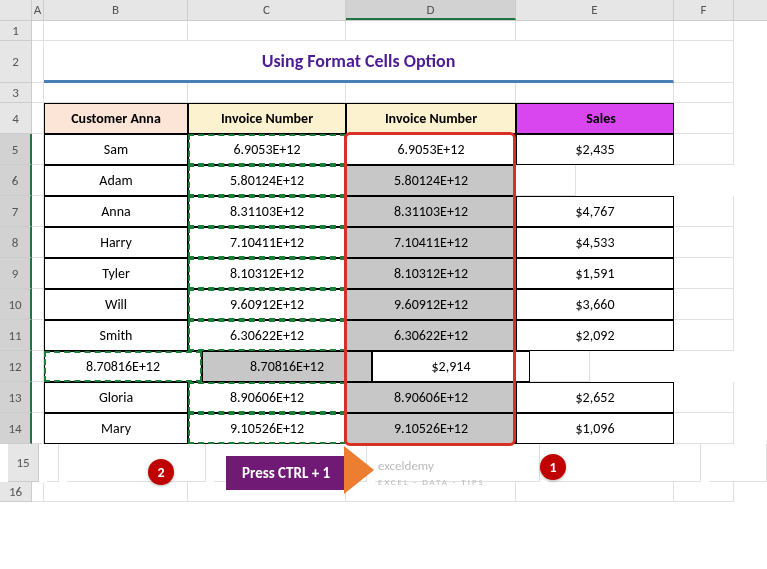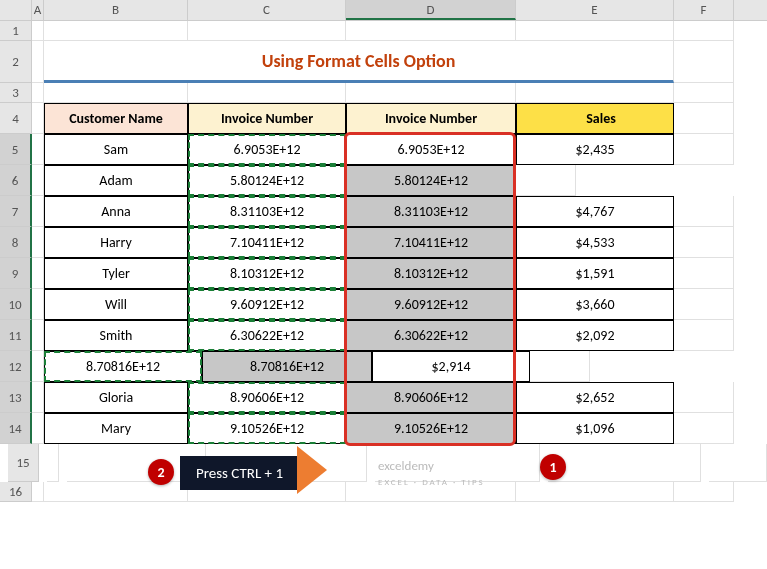--- a/index.html
+++ b/index.html
@@ -25,41 +25,41 @@
     .cE { width: 158px; }
     .cF { width: 60px; }
     
     .r1 { height: 20px; }
     .r2 { height: 42px; }
     .r3 { height: 20px; }
     .rData { height: 31px; }
     .r15 { height: 38px; margin-left: 8px; }
     .r16 { height: 20px; }
     
-    .title-cell { font-size: 18px; font-weight: bold; color: #c2410c; justify-content: center; border-bottom: 3px solid #4a7fb5 !important; }
+    .title-cell { font-size: 18px; font-weight: bold; color: #4c1d95; justify-content: center; border-bottom: 3px solid #4a7fb5 !important; }
     .title-wrap { width: 630px; }
     
     .th { font-weight: bold; justify-content: center; border: 1px solid #000 !important; }
     .th.b { background: #fce4d6; }
     .th.c { background: #fdf2d0; }
     .th.d { background: #fdf2d0; }
-    .th.e { background: #fde047; padding-left: 16px; }
+    .th.e { background: #d946ef; padding-left: 16px; }
     
     .td { justify-content: center; border: 1px solid #000 !important; }
     .td.sel { background: #c7c7c7; }
     .td.sel.first { background: #fff; }
     
     .dashed-c { position: relative; }
     .dashed-c::after { content: ""; position: absolute; inset: -1px; border: 2px dashed #1a7f37; pointer-events: none; }
     
     .sel-outline { position: absolute; border: 3px solid #d93025; border-radius: 6px; pointer-events: none; z-index: 5; }
     
     .badge { width: 26px; height: 26px; border-radius: 50%; background: #c00000; color: #fff; font-weight: bold; display: flex; align-items: center; justify-content: center; font-size: 14px; position: absolute; z-index: 10; box-shadow: 0 1px 3px rgba(0,0,0,0.3); }
     
-    .callout { position: absolute; background: #0f172a; color: #fff; font-weight: normal; padding: 8px 16px; font-size: 15px; z-index: 8; display: flex; align-items: center; }
+    .callout { position: absolute; background: #701a75; color: #fff; font-weight: bold; padding: 8px 16px; font-size: 15px; z-index: 8; display: flex; align-items: center; margin-left: 46px; }
     .callout::after { content: ""; position: absolute; right: -28px; top: -10px; border-left: 30px solid #ed7d31; border-top: 24px solid transparent; border-bottom: 24px solid transparent; }
     
     .watermark { position: absolute; color: #bbb; font-size: 13px; z-index: 2; pointer-events: none; }
     .watermark .sub { font-size: 9px; letter-spacing: 2px; }
   </style>
 </head>
 <body>
 
 <div class="sheet">
 
@@ -96,21 +96,21 @@
     <div class="cell cB r3"></div>
     <div class="cell cC r3"></div>
     <div class="cell cD r3"></div>
     <div class="cell cE r3"></div>
     <div class="cell cF r3"></div>
   </div>
 
   <div class="grid-row">
     <div class="row-header rData">4</div>
     <div class="cell cA rData"></div>
-    <div class="cell cB rData th b">Customer Name</div>
+    <div class="cell cB rData th b">Customer Anna</div>
     <div class="cell cC rData th c">Invoice Number</div>
     <div class="cell cD rData th d">Invoice Number</div>
     <div class="cell cE rData th e">Sales</div>
     <div class="cell cF rData"></div>
   </div>
 
   <div id="data-rows">
       <div class="grid-row">
         <div class="row-header rData sel">5</div>
         <div class="cell cA rData"></div>

